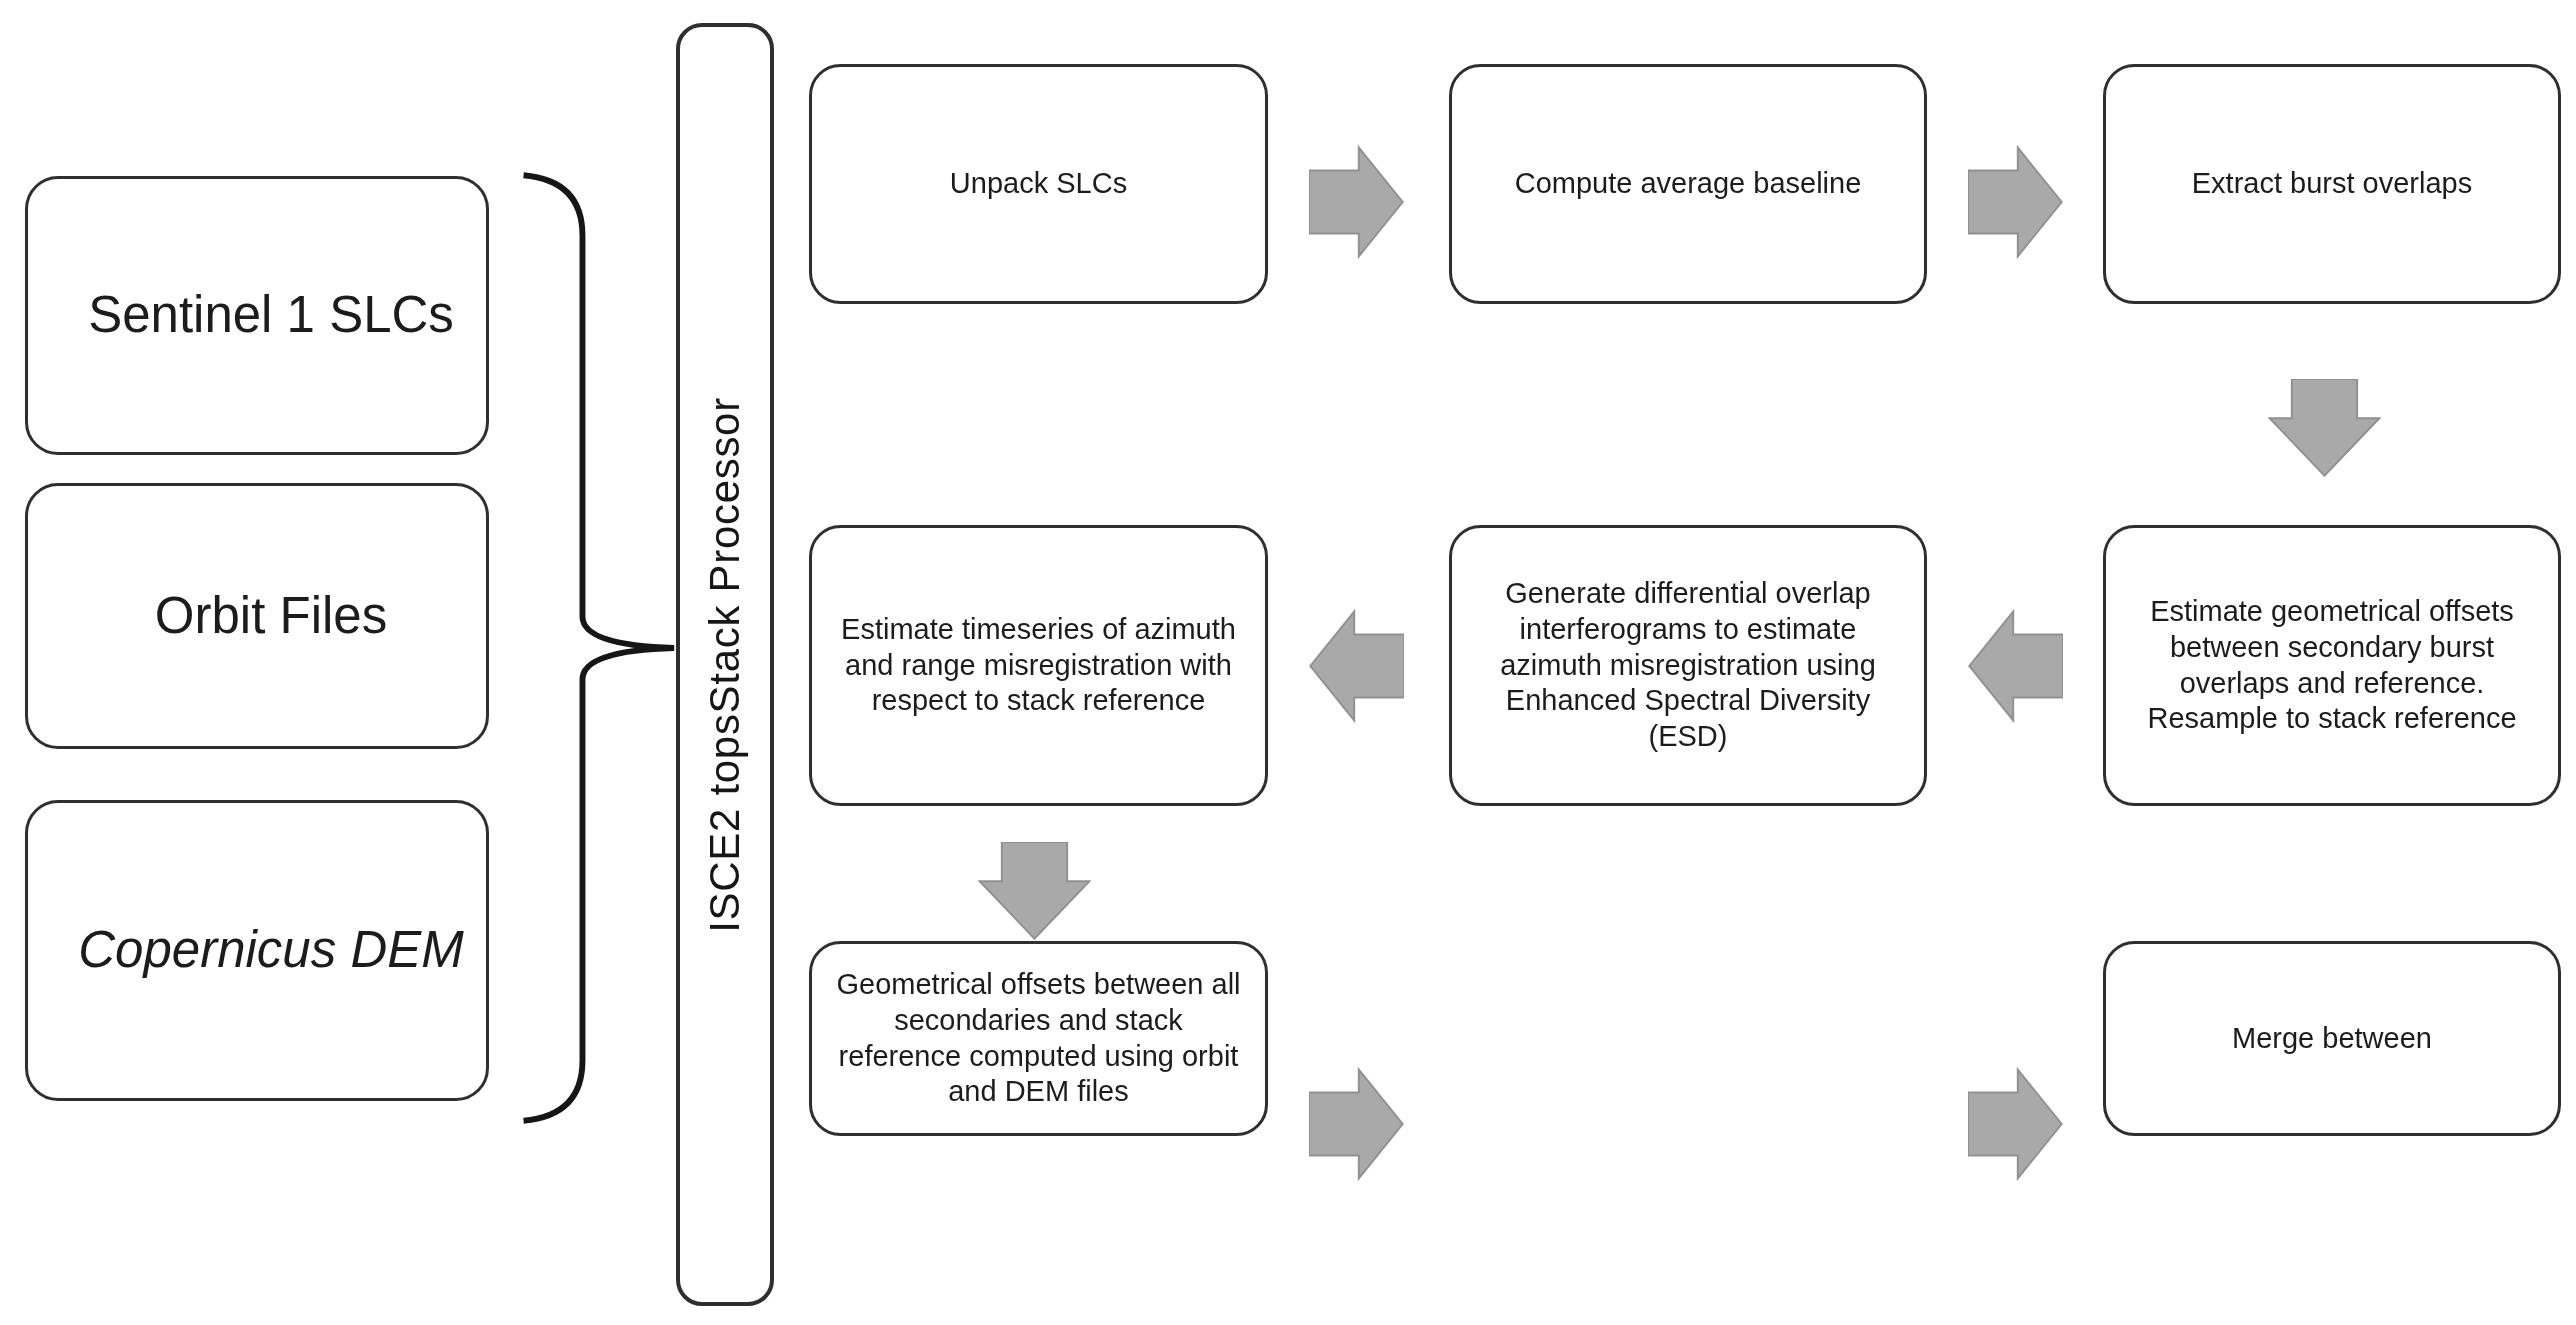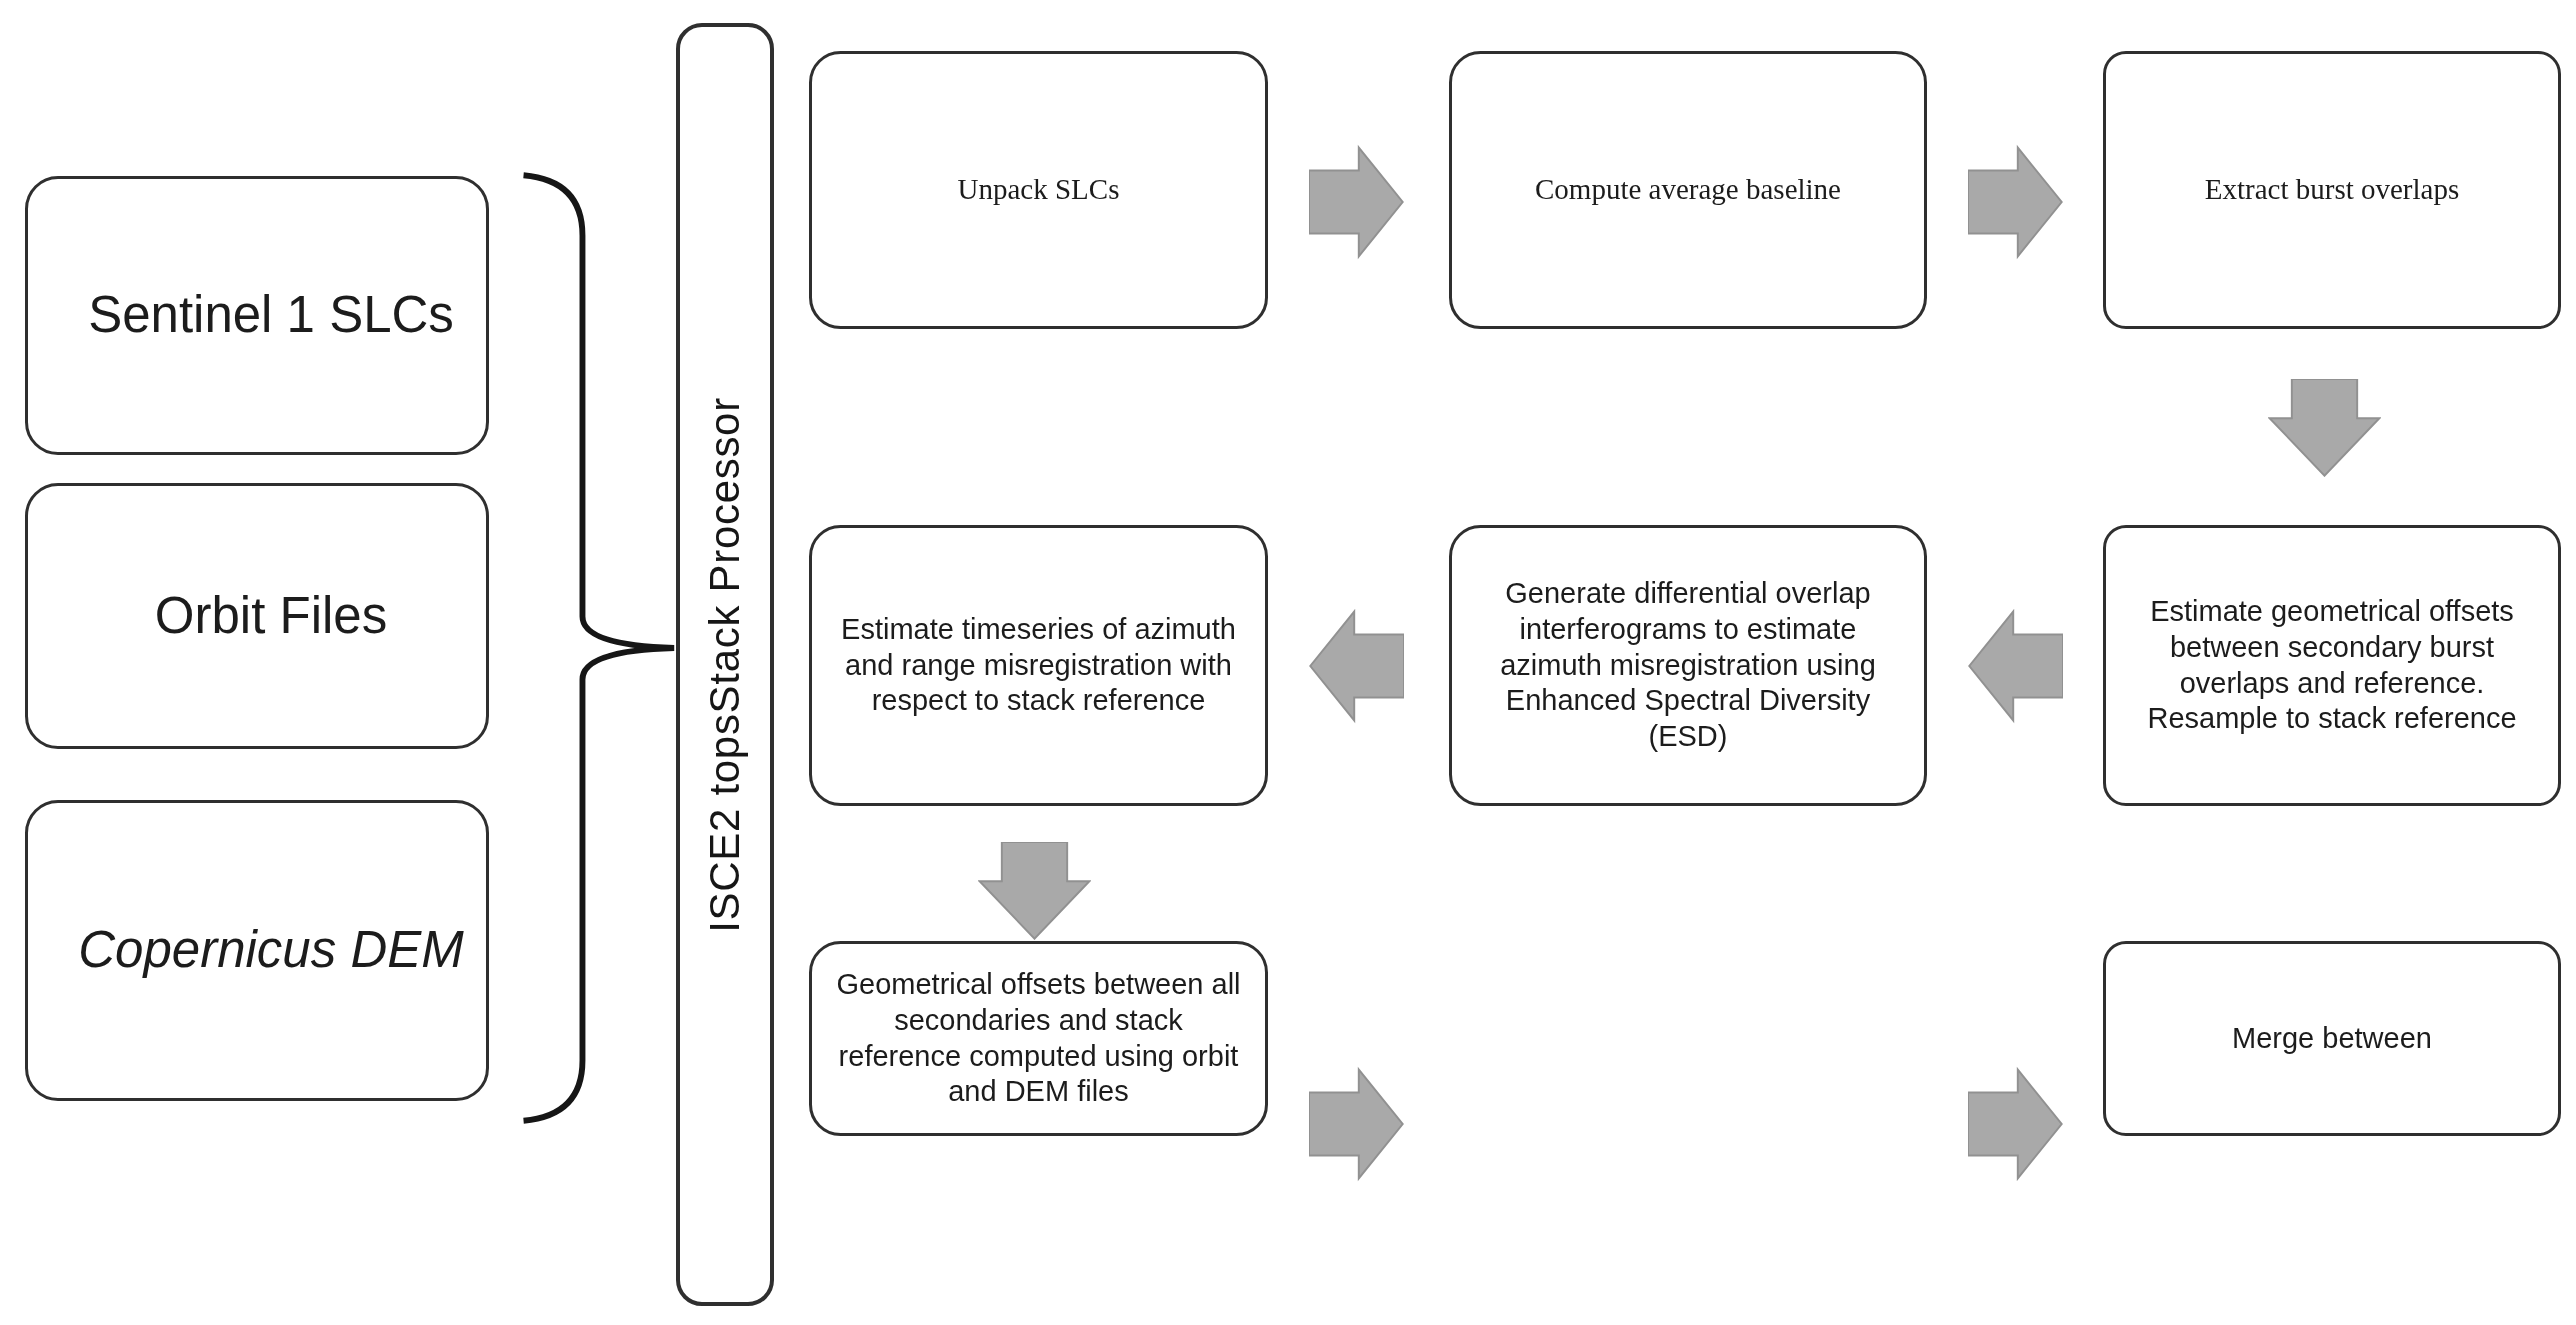--- a/index.html
+++ b/index.html
@@ -79,22 +79,22 @@
 
   
   .step {
     border-radius: 31.5px;
     font-size: 29px;
     line-height: 1.24;
     padding: 0 22px;
   }
   .col1 { left: 809px; width: 459px; }
   .col2 { left: 1449px; width: 478px; }
-  .col3 { left: 2103px; width: 458px; border-radius: 23px; }
-  .row1 { top: 51px;  height: 278px; font-family: Liberation Serif, serif; }
+  .col3 { left: 2103px; width: 458px; }
+  .row1 { top: 64px;  height: 240px; }
   .row2 { top: 525px; height: 281px; }
   .row3 { top: 941px; height: 195px; }
 
   
   .arrow { position: absolute; }
   .arrow polygon {
     fill: #a9a9a9;
     stroke: #919191;
     stroke-width: 3;
   }

